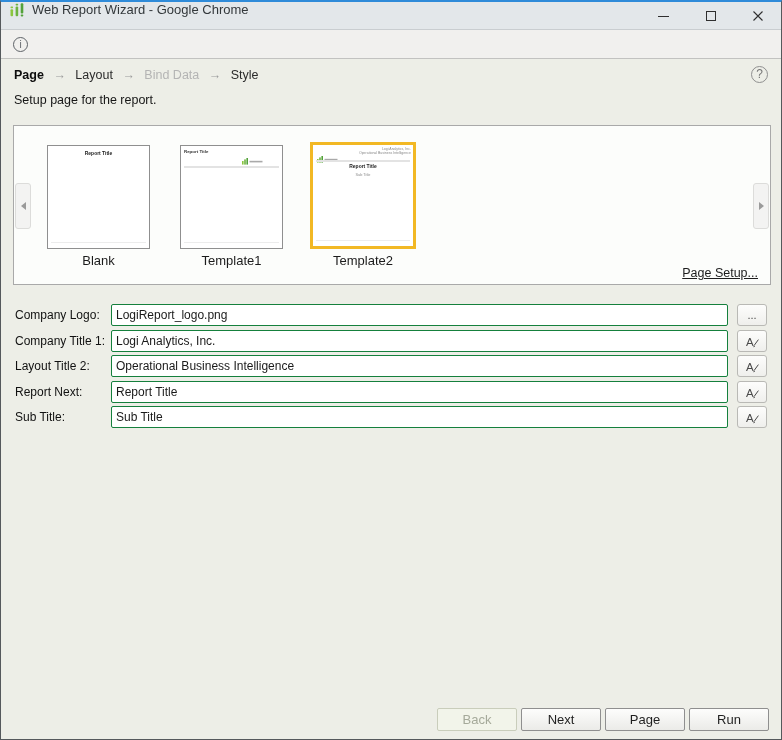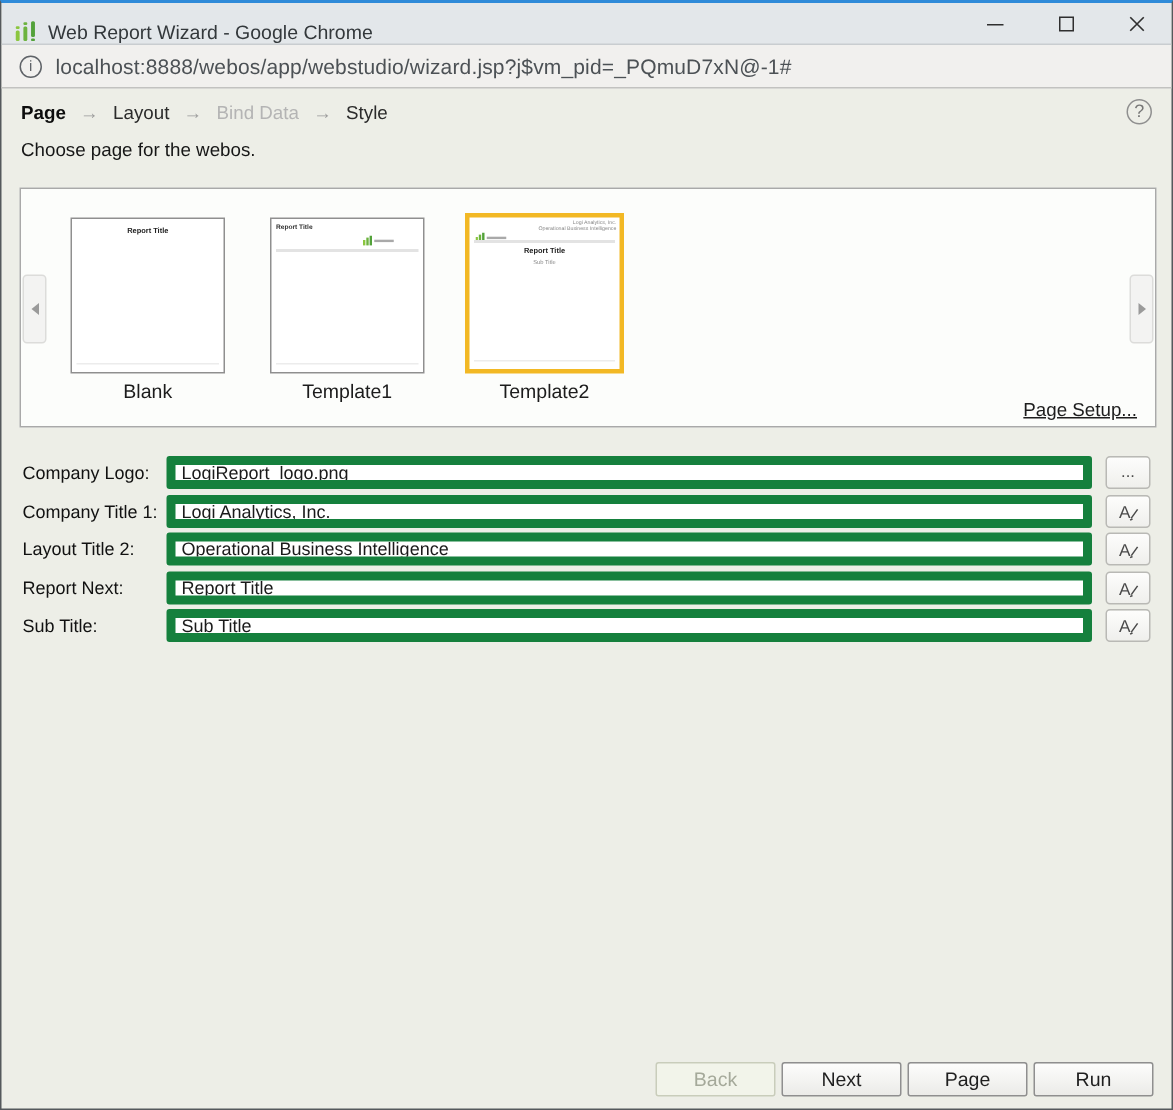--- a/index.html
+++ b/index.html
@@ -4,21 +4,21 @@
 <style>
   * { margin:0; padding:0; box-sizing:border-box; font-family:"Liberation Sans","DejaVu Sans",sans-serif; }
   html,body { width:782px; height:740px; background:#fff; }
   .window {
     position:relative; width:782px; height:740px;
     border-left:1px solid #55595c; border-right:1px solid #55595c; border-bottom:1px solid #55595c;
     border-top:2px solid #2f8bd9; background:#edeee7; overflow:hidden;
   }
   
   .titlebar { position:absolute; top:0; left:0; right:0; height:28px; background:#e3e7ea;
-              border-bottom:1px solid #c9cdd0; display:flex; align-items:flex-end; }
+              border-bottom:1px solid #c9cdd0; display:flex; align-items:flex-start; }
   .app-icon { margin-left:8px; width:16px; height:16px; display:inline-block; }
   .win-title { margin-left:7px; font-size:13px; color:#33383b; }
   .win-controls { position:absolute; right:0; top:0; height:28px; display:flex; }
   .win-btn { width:47px; height:28px; display:flex; align-items:center; justify-content:center; cursor:default; }
   .glyph-min { width:11px; height:1px; background:#2f2f2f; }
   .glyph-max { width:10px; height:10px; border:1px solid #2f2f2f; }
   
   .urlbar { position:absolute; top:28px; left:0; right:0; height:29px; background:#f1f0ee;
             border-bottom:1px solid #c2c2c0; display:flex; align-items:center; }
   .info-icon { margin-left:12px; width:15px; height:15px; border:1px solid #5f6368; border-radius:50%;
@@ -55,21 +55,21 @@
   .mini-right { position:absolute; right:2px; top:2px; text-align:right; font-size:7px; color:#8a8a8a;
                 transform:scale(0.5); transform-origin:100% 0; white-space:nowrap; line-height:8px; }
   .mini-logo { position:absolute; }
   .hdr-rule { position:absolute; left:3px; right:3px; height:2px; background:#e3e3e3; }
   .foot-rule { position:absolute; left:3px; right:3px; bottom:5px; height:1px; background:#ececec; }
   .page-setup { position:absolute; right:12px; bottom:4px; font-size:12.5px; color:#1d1d1d;
                 text-decoration:underline; cursor:pointer; }
   
   .form-row { position:absolute; left:0; right:0; height:27px; }
   .form-row label { position:absolute; left:14px; top:0; line-height:22px; font-size:12px; color:#111; }
-  .form-row input { position:absolute; left:110px; top:0; width:617px; height:22px; border:6px solid #15803d;
+  .form-row input { position:absolute; left:110px; top:0; width:617px; height:22px; border:1px solid #15803d;
                     border-radius:2px; background:#fff; font-size:12px; color:#1a1a1a; padding:0 4px; outline:none; }
   .mini-btn { position:absolute; left:736px; top:0; width:30px; height:22px; border:1px solid #b9b9b5;
               border-radius:3px; background:linear-gradient(#fdfdfc,#efefec); font-size:11px; color:#4a4a4a;
               display:flex; align-items:center; justify-content:center; cursor:pointer; }
   
   .btn { position:absolute; top:706px; width:80px; height:23px; border:1px solid #8f8f8f; border-radius:2px;
          background:linear-gradient(#fdfdfc,#ebebe8); font-size:13px; color:#1f1f1f; cursor:pointer; }
   .btn.disabled { background:#f2f4ea; border-color:#c9cdbb; color:#a5a99a; cursor:default; }
   .b-back { left:436px; } .b-next { left:520px; } .b-save { left:604px; } .b-run { left:688px; }
 </style>
@@ -100,35 +100,34 @@
       <div class="win-btn">
         <svg width="12" height="12" viewBox="0 0 12 12">
             <path d="M1.5 1.5 L10.5 10.5 M10.5 1.5 L1.5 10.5" stroke="#2f2f2f" stroke-width="1.1"></path>
           </svg>
       </div>
     </div>
   </div>
 
   <div class="urlbar">
     <span class="info-icon"><span>i</span></span>
-    <span class="url-text">localhost:8888/webos/app/webstudio/wizard.jsp?j$vm_pid=_PQmuD7xN@-1#</span>
   </div>
 
   <div class="breadcrumb">
     <span class="step-current">Page</span>
     <span class="sep">→</span>
     <span>Layout</span>
     <span class="sep">→</span>
     <span class="step-disabled">Bind Data</span>
     <span class="sep">→</span>
     <span>Style</span>
   </div>
   <div class="help-circle"><span>?</span></div>
 
-  <div class="instruction">Choose page for the webos.</div>
+  <div class="instruction">Setup page for the report.</div>
 
   <div class="panel">
     <div class="nav left">
         <span class="tri-l"></span>
       </div>
     <div class="nav right">
         <span class="tri-r"></span>
       </div>
 
     <div class="thumb blank">

